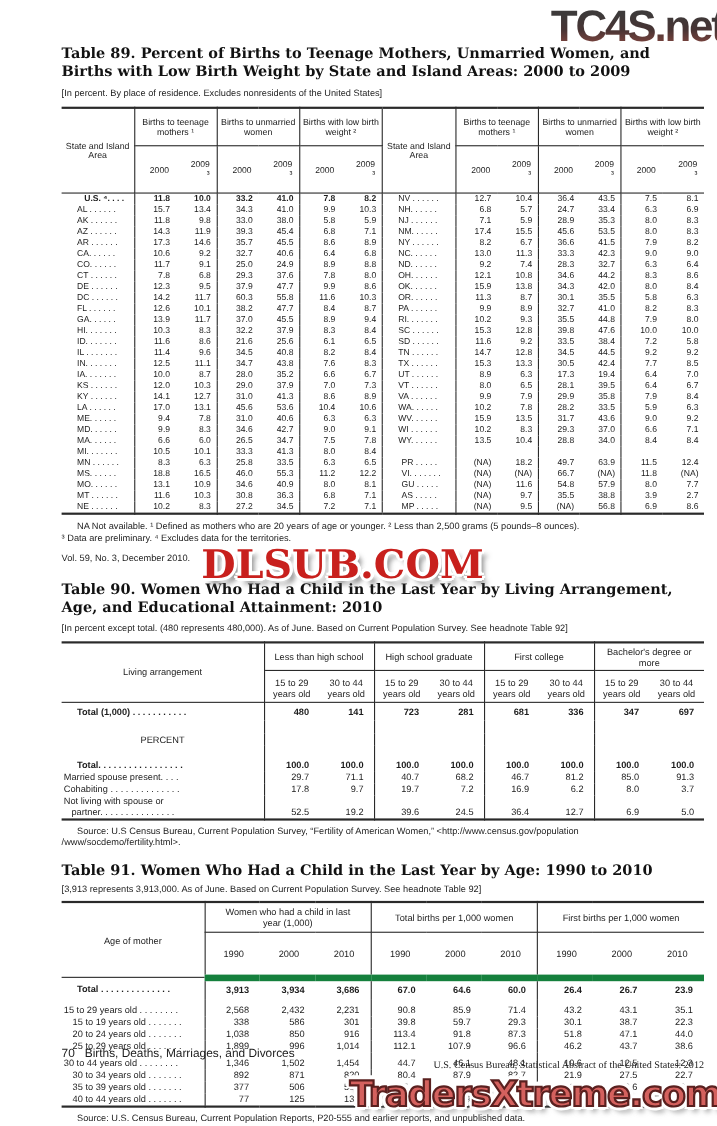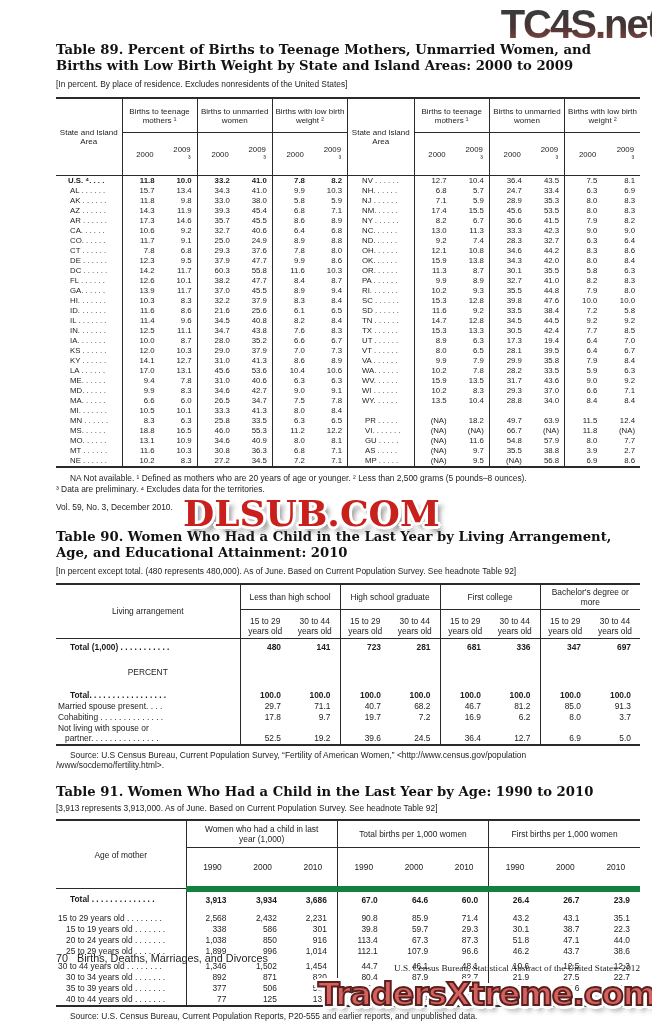--- a/index.html
+++ b/index.html
@@ -27,21 +27,21 @@
   .t89 th.stubh{vertical-align:middle;text-align:center;line-height:9.5px;font-size:8px;
                 border-right:1px solid #2a2a2a;border-bottom:1px solid #2a2a2a;}
   .t89 tr.grps th.grp{border-bottom:1px solid #2a2a2a;border-right:1px solid #2a2a2a;}
   .t89.right tr.grps th.grp:last-child{border-right:0;}
   .t89 tr.yrs th{height:13px;vertical-align:middle;text-align:right;padding-right:6px;
                  font-size:7.8px;border-bottom:1px solid #2a2a2a;}
   .t89 tr.yrs th:nth-child(2),.t89 tr.yrs th:nth-child(4){border-right:1px solid #2a2a2a;}
   .t89.left tr.yrs th:nth-child(6){border-right:1px solid #2a2a2a;}
   .t89 tbody td{height:10px;line-height:10px;}
   .t89 td.stub{padding-left:14px;border-right:1px solid #2a2a2a;}
-  .t89 tr.b td.stub{padding-left:12px;}
+  .t89 tr.b td.stub{padding-left:12px;text-align:center;}
   .t89 td.stub.ind{padding-left:17px;}
   .t89 td:nth-child(3),.t89 td:nth-child(5){border-right:1px solid #2a2a2a;}
   .t89.left td:nth-child(7){border-right:1px solid #2a2a2a;}
   .t89 .num{padding-right:5px;}
 
   
   .fn{font-size:8.4px;line-height:10.5px;margin-top:5px;}
   .fn .ind,.src .ind{padding-left:14px;display:block;}
   .fn .flush,.src .flush{display:block;}
   .src{font-size:8.4px;line-height:10.5px;}
@@ -926,21 +926,21 @@
             <td class="num">30.1</td>
             <td class="num">38.7</td>
             <td class="num">22.3</td>
           </tr>
           <tr>
             <td class="stub ind">20 to 24 years old . . . . . . .</td>
             <td class="num">1,038</td>
             <td class="num">850</td>
             <td class="num">916</td>
             <td class="num">113.4</td>
-            <td class="num">67.3</td>
+            <td class="num">91.8</td>
             <td class="num">87.3</td>
             <td class="num">51.8</td>
             <td class="num">47.1</td>
             <td class="num">44.0</td>
           </tr>
           <tr>
             <td class="stub ind">25 to 29 years old . . . . . . .</td>
             <td class="num">1,899</td>
             <td class="num">996</td>
             <td class="num">1,014</td>

